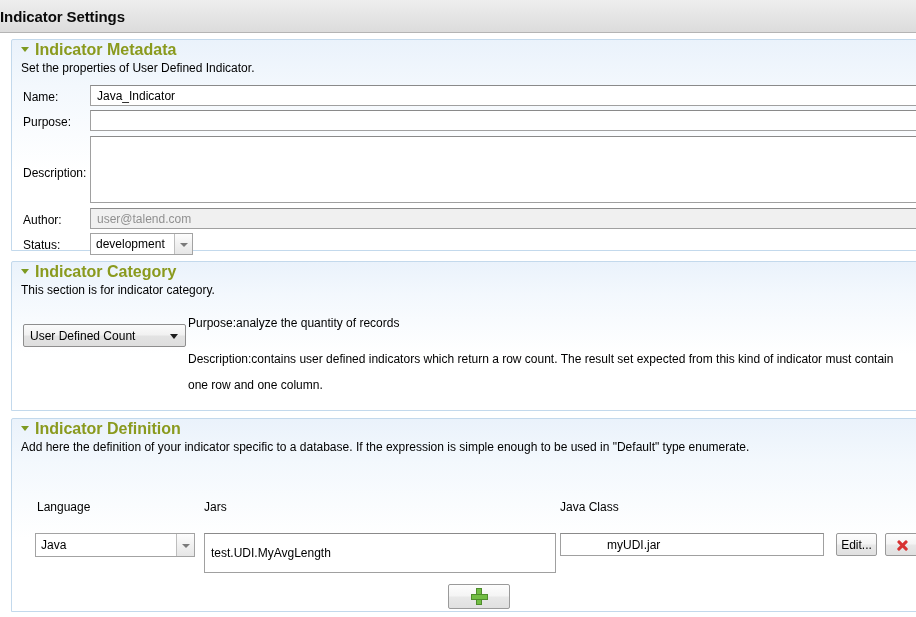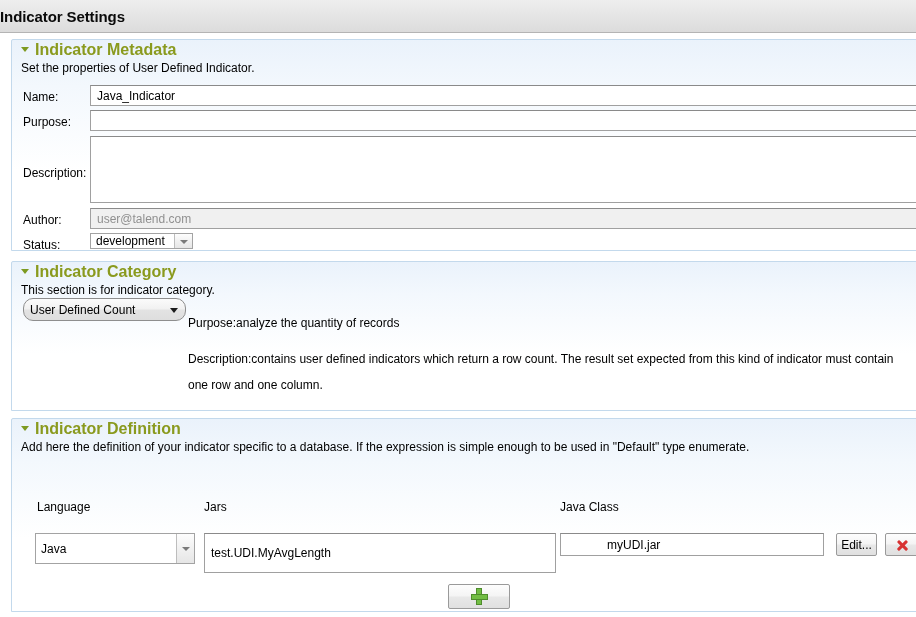--- a/index.html
+++ b/index.html
@@ -267,56 +267,56 @@
     <span class="field-label" style="left:11px; top:75px;">Purpose:</span>
     <input class="text-input" type="text" style="left: 78px; top: 70px; width: 1000px; height: 21px;" value="">
 
     <span class="field-label" style="left:11px; top:126px;">Description:</span>
     <textarea class="text-input" style="left: 78px; top: 96px; width: 1000px; height: 67px;"></textarea>
 
     <span class="field-label" style="left:11px; top:173px;">Author:</span>
     <input class="text-input readonly" type="text" readonly="" style="left: 78px; top: 168px; width: 1000px; height: 21px;" value="user@talend.com">
 
     <span class="field-label" style="left:11px; top:198px;">Status:</span>
-    <div class="combo-split" style="left:78px; top:193px; width:103px; height:16px;">
+    <div class="combo-split" style="left:78px; top:193px; width:103px; height:22px;">
       <span class="combo-text">development</span>
       <span class="combo-arrow-btn"></span>
     </div>
   </div>
 
   <div class="section" id="sec-category" style="top:228px; height:150px;">
 
     <div class="section-header">
       <span class="twisty expanded"></span>
       <span class="section-title">Indicator Category</span>
     </div>
     <div class="section-desc">This section is for indicator category.</div>
 
-    <div class="combo-native" style="left:11px; top:36px; width:163px; height:23px;border-radius:10px;">
+    <div class="combo-native" style="left:11px; top:62px; width:163px; height:23px;">
       <span>User Defined Count</span>
     </div>
 
     <div style="position:absolute; left:176px; top:54px; width:725px; font-size:12px; color:#000;">Purpose:analyze the quantity of records</div>
 
     <div style="position:absolute; left:176px; top:84px; width:726px; font-size:12px; color:#000; line-height:26px;">Description:contains user defined indicators which return a row count. The result set expected from this kind of indicator must contain one row and one column.</div>
   </div>
 
   <div class="section" id="sec-definition" style="top:385px; height:194px;">
 
     <div class="section-header">
       <span class="twisty expanded"></span>
       <span class="section-title">Indicator Definition</span>
     </div>
     <div class="section-desc">Add here the definition of your indicator specific to a database. If the expression is simple enough to be used in "Default" type enumerate.</div>
 
     <span class="col-header" style="left:25px; top:81px;">Language</span>
     <span class="col-header" style="left:192px; top:81px;">Jars</span>
     <span class="col-header" style="left:548px; top:81px;">Java Class</span>
 
-    <div class="combo-split" style="left:23px; top:114px; width:160px; height:31px;">
+    <div class="combo-split" style="left:23px; top:114px; width:160px; height:24px;">
       <span class="combo-text">Java</span>
       <span class="combo-arrow-btn"></span>
     </div>
 
     <input class="text-input" type="text" style="left: 192px; top: 114px; width: 352px; height: 40px;" value="test.UDI.MyAvgLength">
 
     <input class="text-input" type="text" style="left: 548px; top: 114px; width: 264px; height: 23px; padding-left: 46px;" value="myUDI.jar">
 
     <div class="btn" style="left:824px; top:114px; width:41px; height:23px;">
       <span>Edit...</span>

